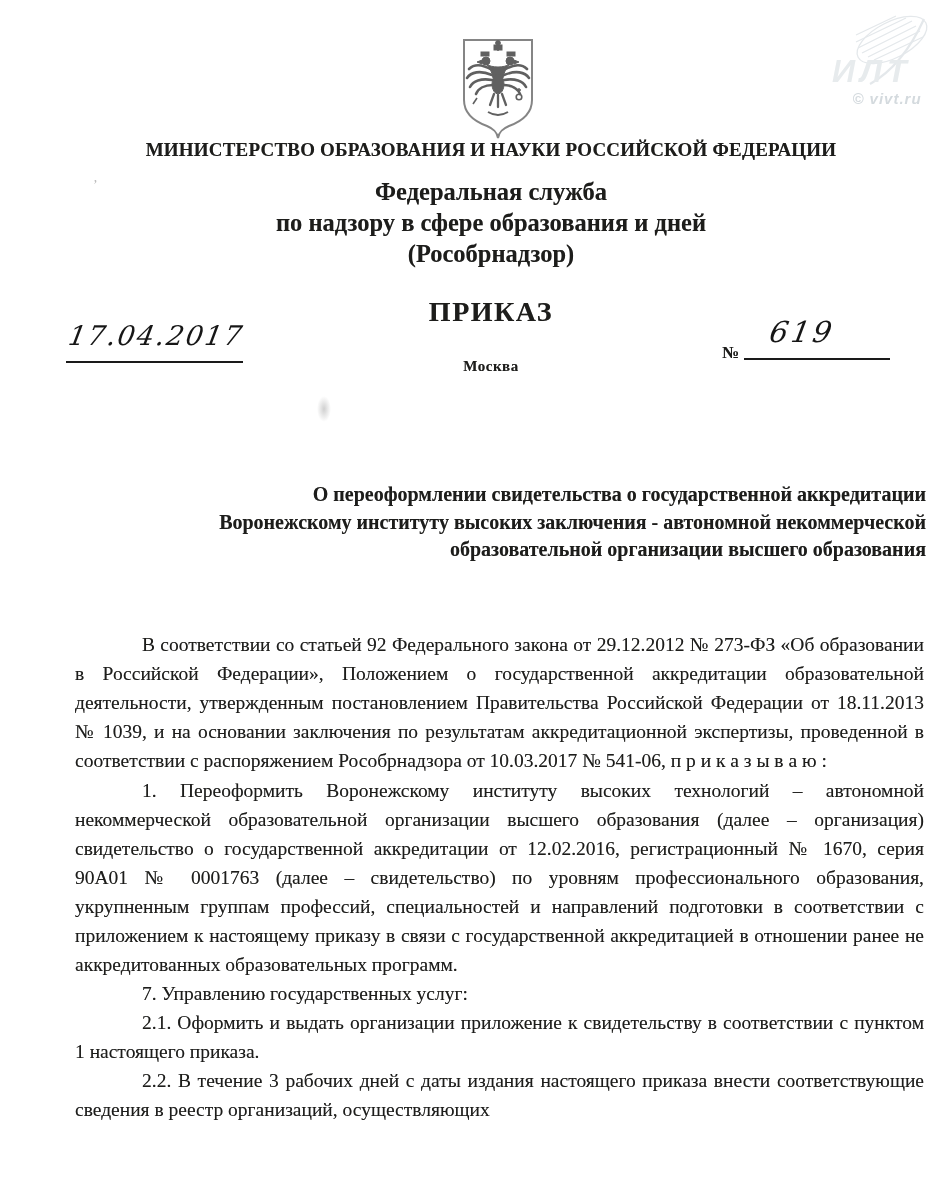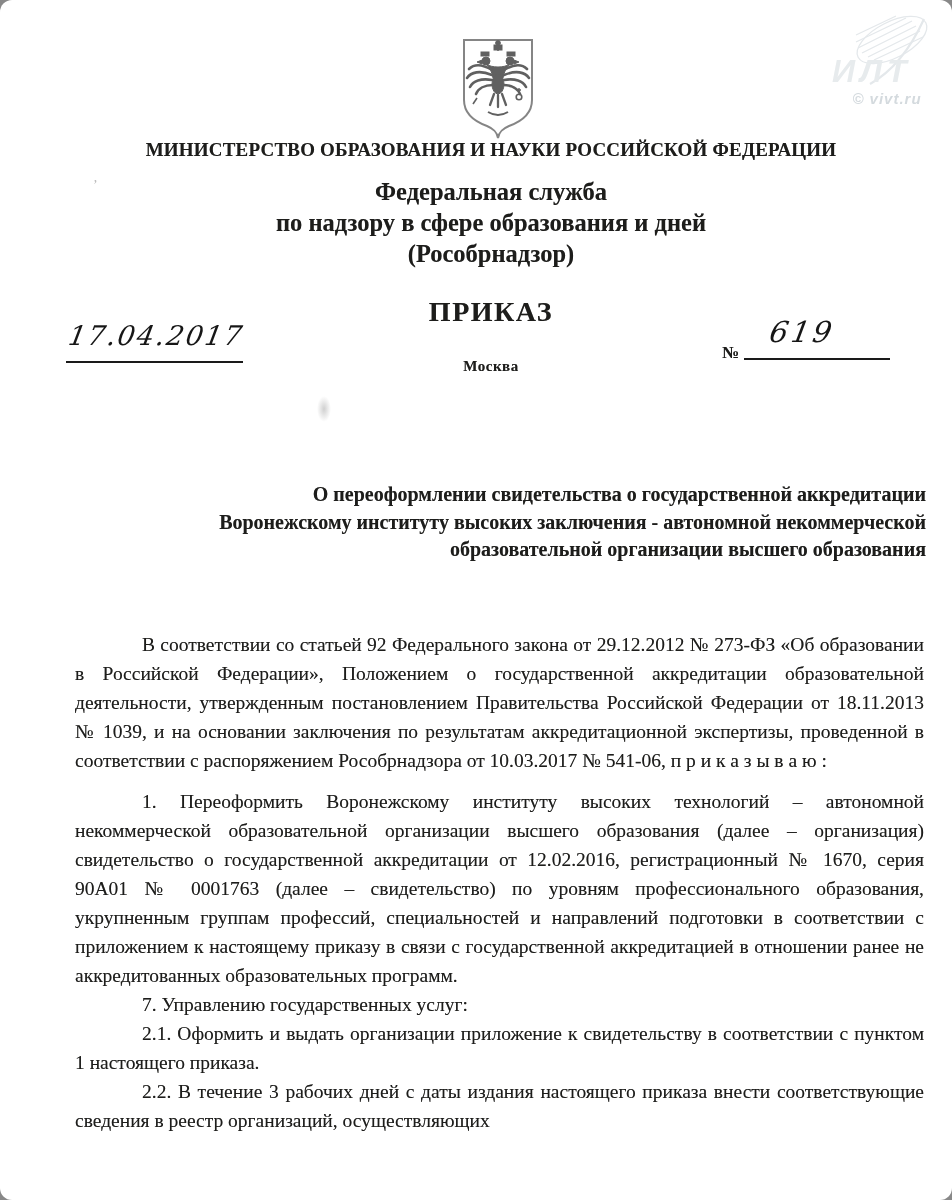--- a/index.html
+++ b/index.html
@@ -1,19 +1,19 @@
 <!DOCTYPE html>
 <html><head>
 <meta charset="utf-8">
 <style>
   html,body { margin:0; padding:0; background:#888; }
   .page {
     position:relative; width:952px; height:1200px; margin:0 auto;
     background:#ffffff; overflow:hidden;
-    font-family:"Liberation Serif", serif; color:#1d1d1b;border-radius:12px;
+    font-family:"Liberation Serif", serif; color:#1d1d1b;
   }
   .soft { text-shadow:0 0 0.5px rgba(30,30,30,.45); }
 
   
   .wm { position:absolute; right:6px; top:12px; width:118px; height:104px; }
   .wm-svg { position:absolute; left:0; top:0; width:118px; height:84px; }
   .wm-credit {
     position:absolute; left:2px; top:78px; width:114px; text-align:center;
     font-family:"Liberation Sans", sans-serif; font-weight:bold; font-style:italic;
     font-size:15px; color:#d4dade; letter-spacing:1px;
@@ -58,21 +58,21 @@
     position:absolute; top:481px; left:68px; right:26px; text-align:right;
     font-weight:bold; font-size:20px; line-height:27.5px;
   }
 
   
   .body-text {
     position:absolute; top:630px; left:75px; right:28px;
     font-size:19.5px; line-height:29px; text-align:justify;
   }
   .body-text p { margin:0; text-indent:67px; }
-  .body-text p.p-gap { margin-top:12px; }
+  .body-text p.p-gap { margin-top:1px; }
 </style>
 </head>
 <body>
 
 <div class="page">
 
   <div class="wm">
     <svg class="wm-svg" viewBox="0 0 118 84">
       <g stroke="#e4e8eb" stroke-width="1.3" fill="none">
         <ellipse cx="64" cy="28" rx="38" ry="18" transform="rotate(-27 64 28)"></ellipse>

